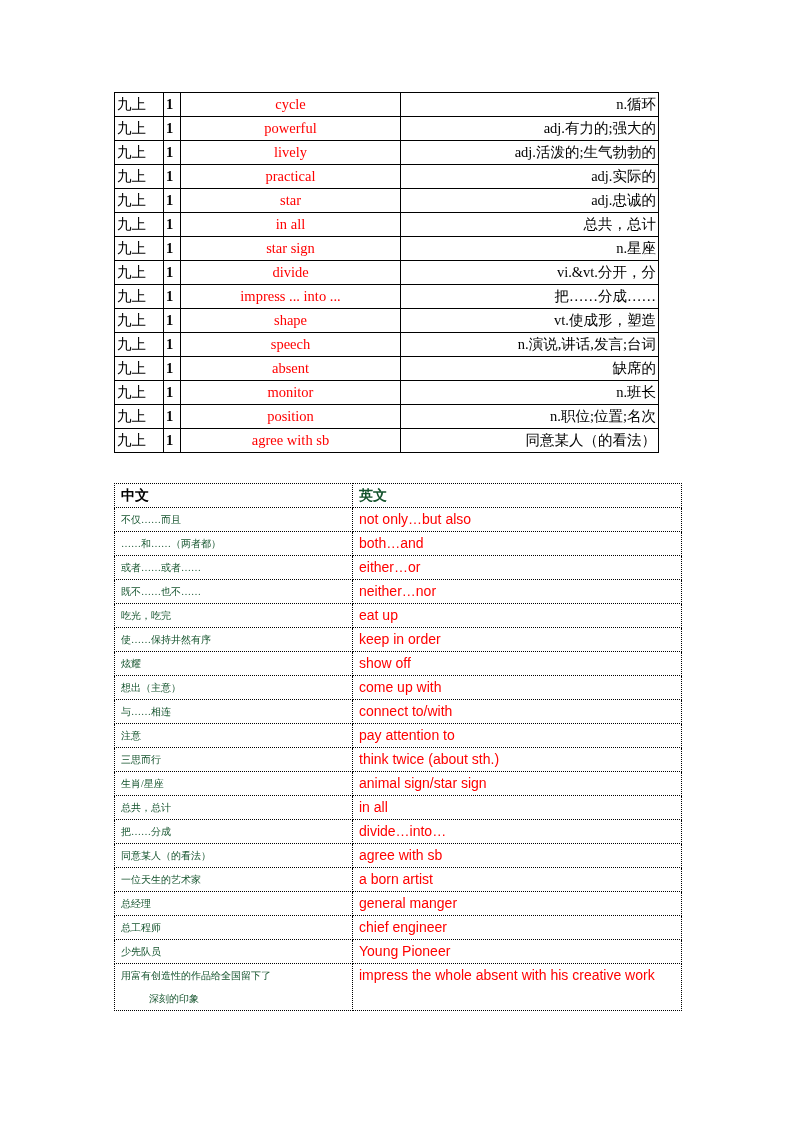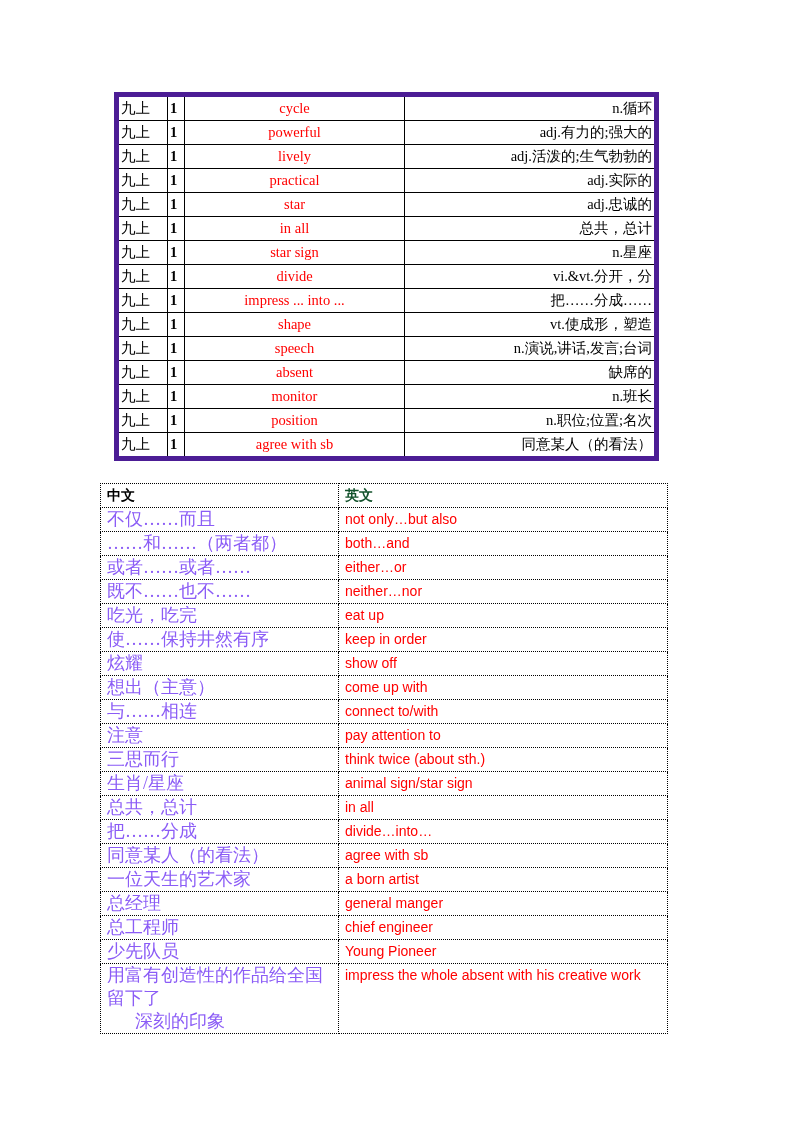--- a/index.html
+++ b/index.html
@@ -20,21 +20,21 @@
   #vocab-table-wrap {
     position: absolute;
     left: 114px;
     top: 92px;
     width: 545px;
   }
   table.vocab {
     border-collapse: collapse;
     table-layout: fixed;
     width: 545px;
-    border: 5px solid #4c1d95;
+    border: 1px solid #4c1d95;
   }
   table.vocab td {
     border: 1px solid #000000;
     height: 23px;
     line-height: 23px;
     padding: 0 2px;
     font-size: 14.5px;
     overflow: hidden;
     white-space: nowrap;
   }
@@ -64,43 +64,43 @@
   td.c-mean {
     text-align: right;
     color: #000000;
     font-family: "Liberation Serif", "DejaVu Serif", serif;
     font-size: 14.5px;
   }
 
   
   #phrase-table-wrap {
     position: absolute;
-    left: 100px;
+    left: 114px;
     top: 483px;
     width: 568px;
   }
   table.phrase {
     border-collapse: collapse;
     table-layout: fixed;
     width: 568px;
     border: 1px dotted #000000;
   }
   table.phrase td {
     border: 1px dotted #000000;
     height: 23px;
     line-height: 23px;
     padding: 0 0 0 6px;
     vertical-align: middle;
     overflow: hidden;
   }
   td.p-cn {
     width: 231px;
-    color: #8b5cf6;
-    font-family: "Liberation Serif", "DejaVu Serif", serif;
-    font-size: 18px;
+    color: #14532d;
+    font-family: "Liberation Serif", "DejaVu Serif", serif;
+    font-size: 10px;
     white-space: nowrap;
   }
   td.p-en {
     color: #FF0000;
     font-family: "Liberation Sans", "DejaVu Sans", sans-serif;
     font-size: 14px;
     white-space: nowrap;
   }
   table.phrase tr.header td {
     font-family: "Liberation Serif", "DejaVu Serif", serif;

